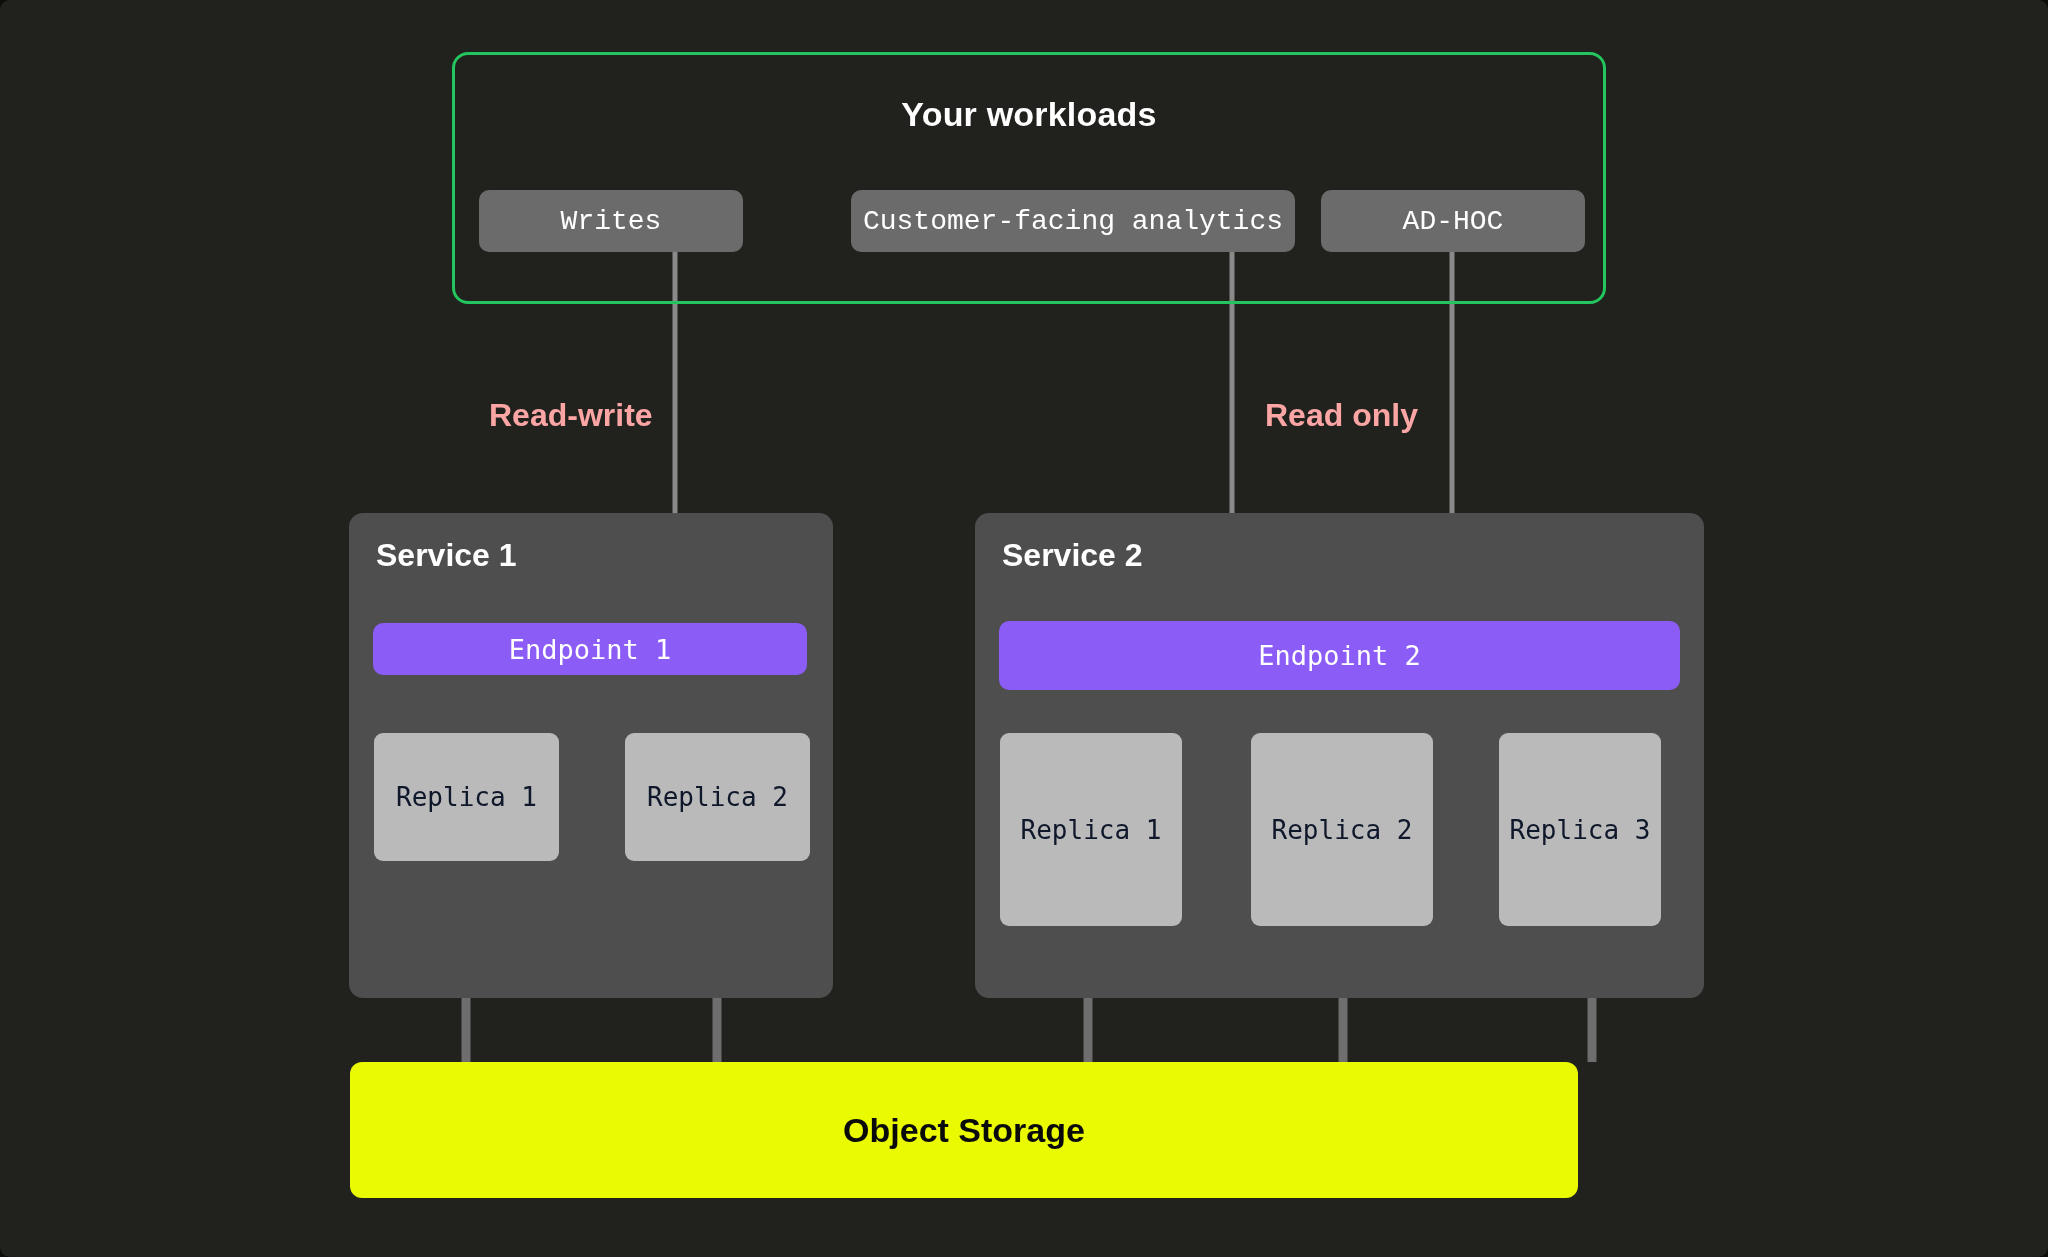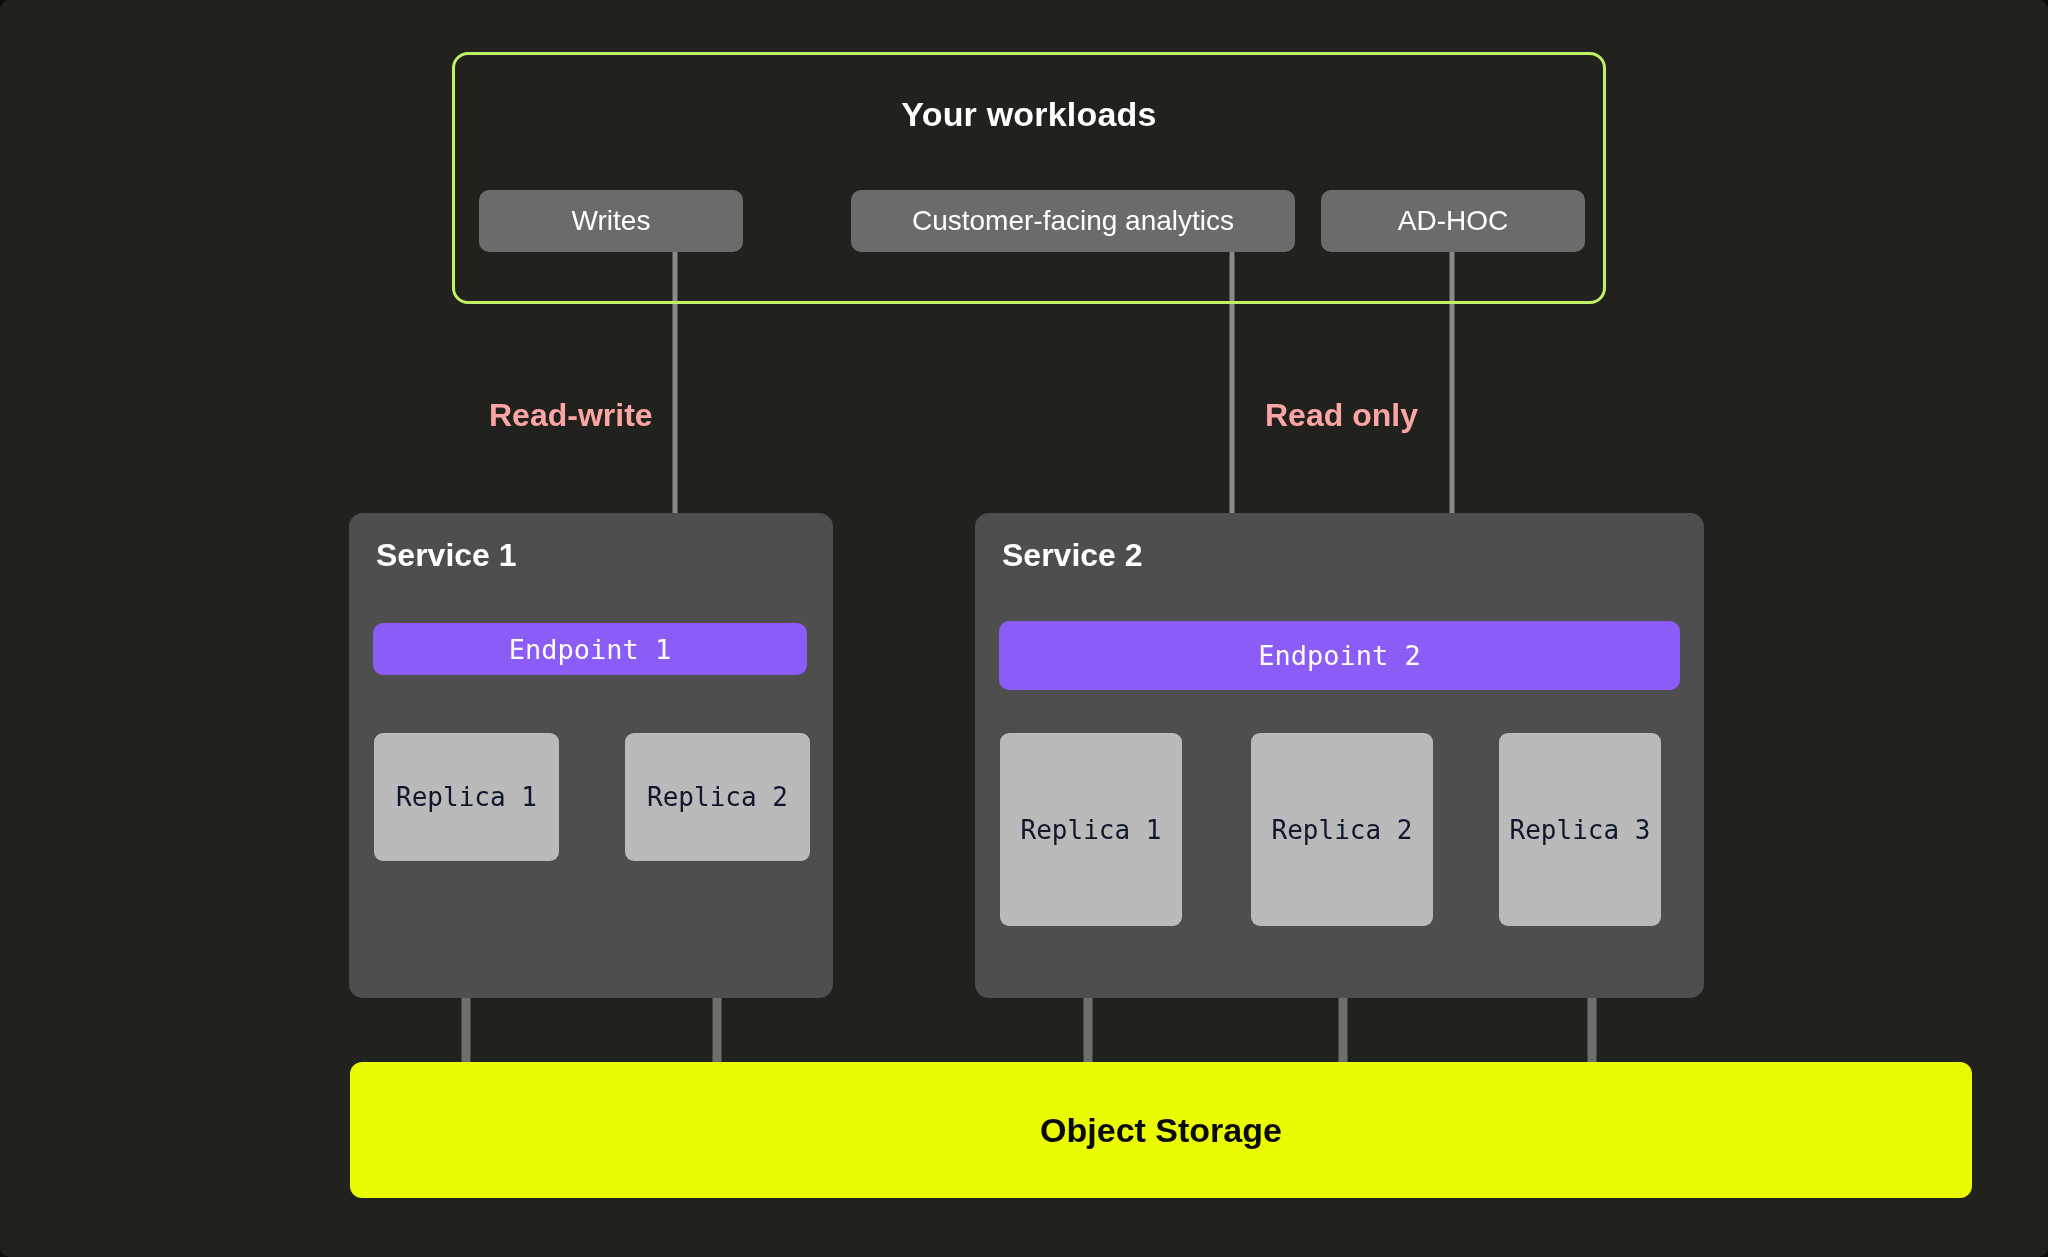--- a/index.html
+++ b/index.html
@@ -27,41 +27,41 @@
   }
   #wires-mid { z-index: 12; }
 
   
   .workloads-frame {
     position: absolute;
     left: 452px;
     top: 52px;
     width: 1154px;
     height: 252px;
-    border: 3px solid #bef264;
+    border: 3px solid #22c55e;
     border-radius: 16px;
     box-sizing: border-box;
     z-index: 10;
   }
   .workloads-title {
     position: absolute;
     left: 0; right: 0;
     top: 40px;
     text-align: center;
     color: #ffffff;
     font-size: 34px;
     font-weight: bold;
     letter-spacing: .2px;
   }
   .chip {
     position: absolute;
     background: #6b6b6b;
     border-radius: 10px;
     color: #ffffff;
-    font-family: Liberation Sans, sans-serif;
+    font-family: Liberation Mono, monospace;
     font-size: 28px;
     display: flex;
     align-items: center;
     justify-content: center;
     box-sizing: border-box;
     white-space: nowrap;
   }
   #chip-writes   { left: 479px;  top: 190px; width: 264px; height: 62px; }
   #chip-analytics{ left: 851px;  top: 190px; width: 444px; height: 62px; }
   #chip-adhoc    { left: 1321px; top: 190px; width: 264px; height: 62px; }
@@ -132,21 +132,21 @@
   
   #s2-r1 { left: 25px;  top: 220px; width: 182px; height: 193px; }
   #s2-r2 { left: 276px; top: 220px; width: 182px; height: 193px; }
   #s2-r3 { left: 524px; top: 220px; width: 162px; height: 193px; }
 
   
   #object-storage {
     position: absolute;
     left: 350px;
     top: 1062px;
-    width: 1622px;
+    width: 1228px;
     height: 136px;
     background: #eafa00;
     border-radius: 12px;
     display: flex;
     align-items: center;
     justify-content: center;
     color: #0a0a0a;
     font-size: 34px;
     font-weight: bold;
     z-index: 20;

